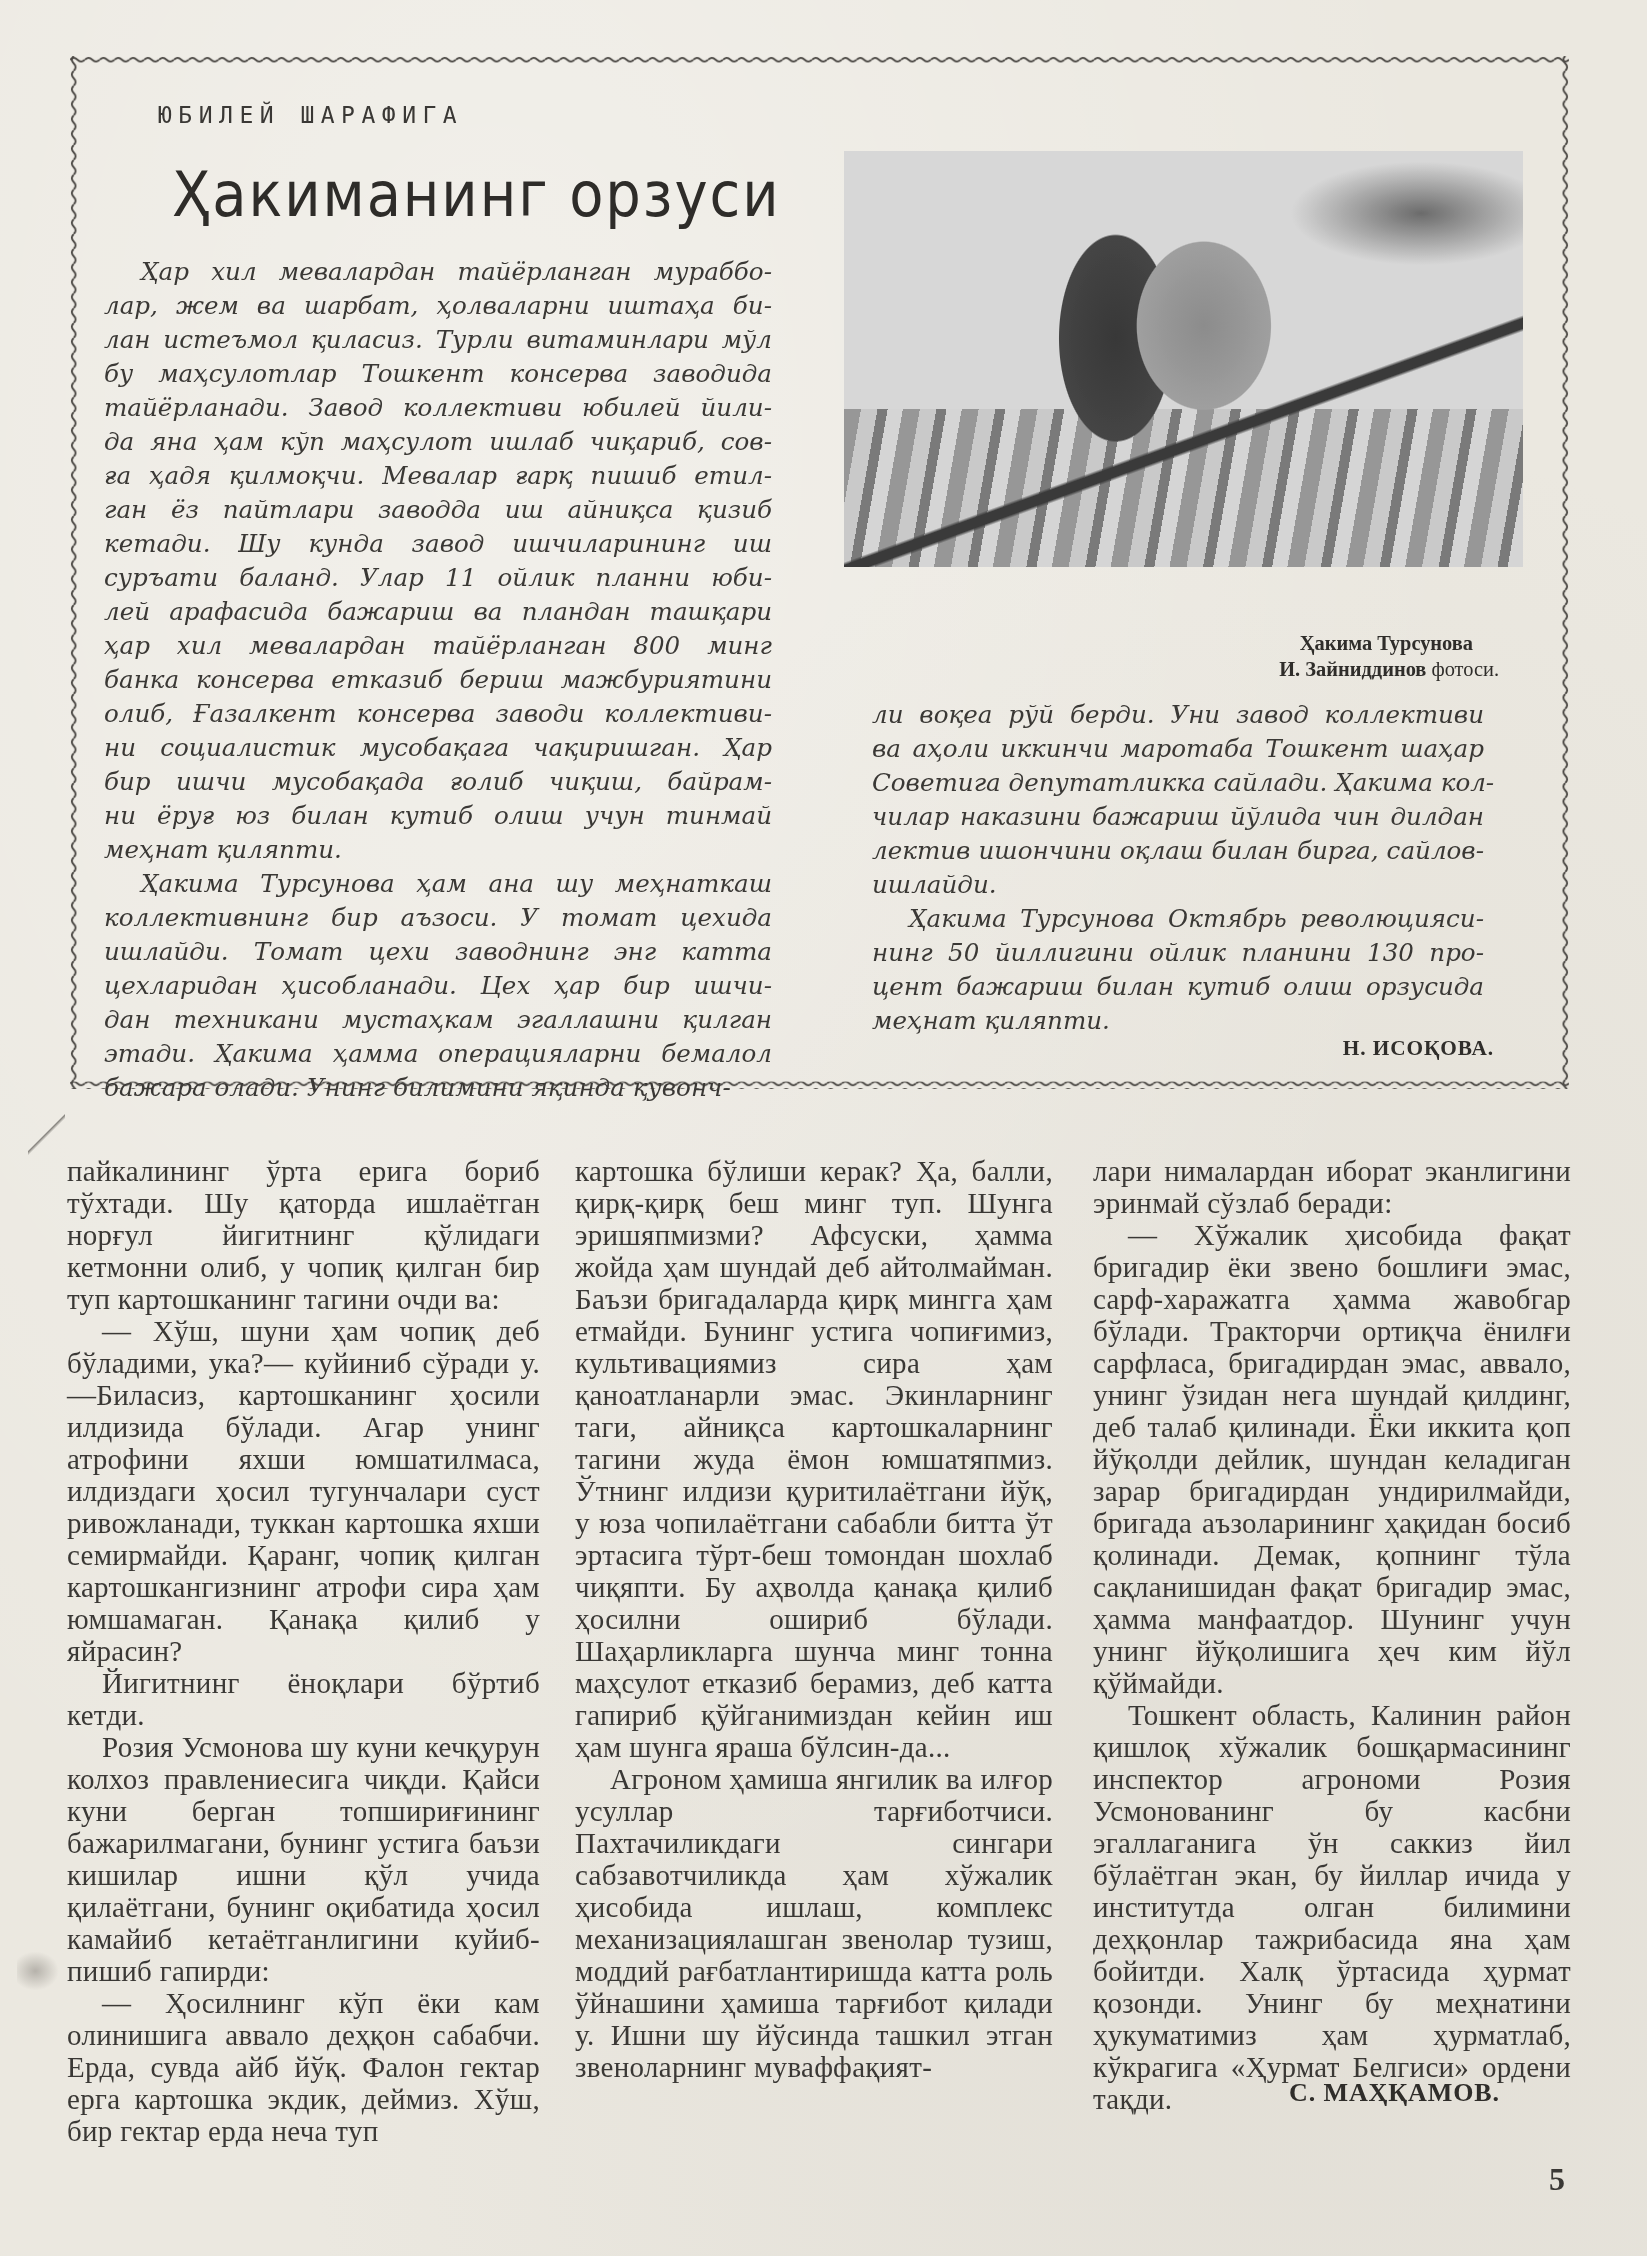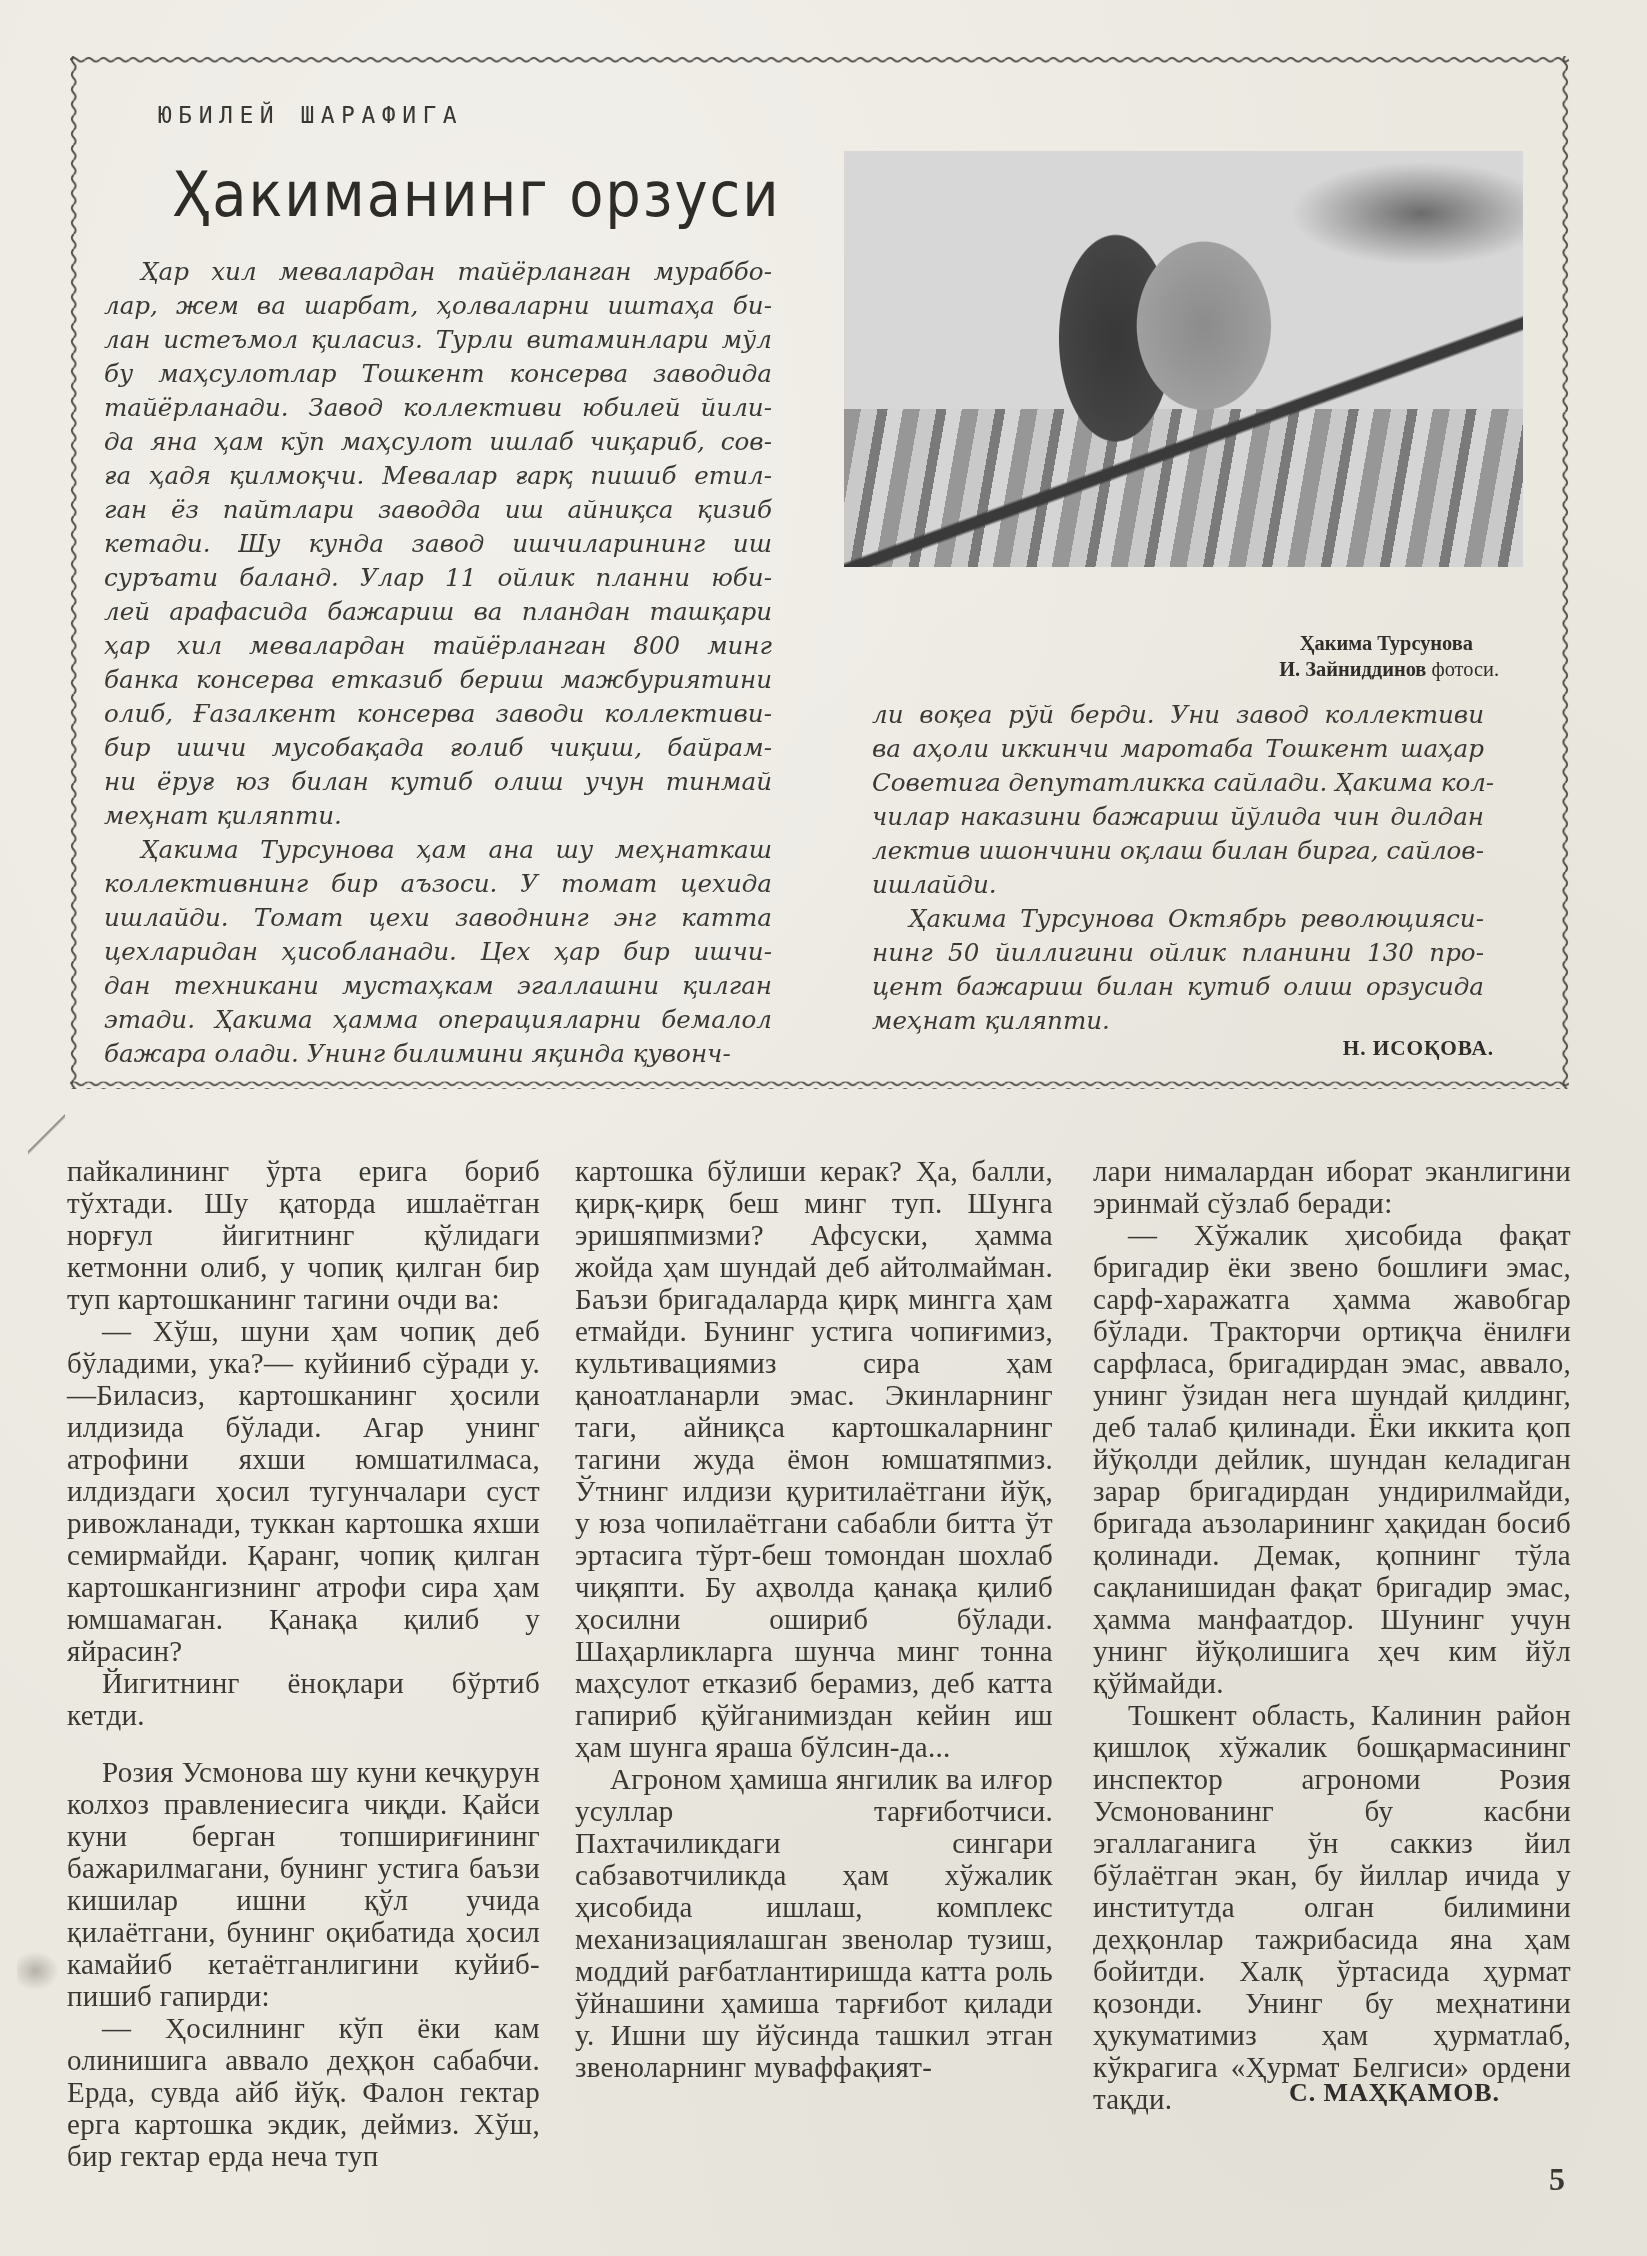--- a/index.html
+++ b/index.html
@@ -135,20 +135,21 @@
       <span class="line">тайёрланади. Завод коллективи юбилей йили-</span>
       <span class="line">да яна ҳам кўп маҳсулот ишлаб чиқариб, сов-</span>
       <span class="line">ға ҳадя қилмоқчи. Мевалар ғарқ пишиб етил-</span>
       <span class="line">ган ёз пайтлари заводда  иш айниқса қизиб</span>
       <span class="line">кетади.  Шу кунда завод  ишчиларининг иш</span>
       <span class="line">суръати баланд. Улар 11 ойлик планни юби-</span>
       <span class="line">лей арафасида бажариш ва пландан ташқари</span>
       <span class="line">ҳар хил  мевалардан  тайёрланган 800 минг</span>
       <span class="line">банка консерва етказиб бериш мажбуриятини</span>
       <span class="line">олиб, Ғазалкент консерва заводи коллективи-</span>
+      <span class="line">ни социалистик мусобақага чақиришган. Ҳар</span>
       <span class="line">бир ишчи мусобақада ғолиб чиқиш, байрам-</span>
       <span class="line">ни ёруғ юз билан кутиб  олиш  учун тинмай</span>
       <span class="line last">меҳнат қиляпти.</span>
       <span class="line" style="padding-left: 37px;">Ҳакима Турсунова ҳам ана шу меҳнаткаш</span>
       <span class="line">коллективнинг бир аъзоси.  У томат цехида</span>
       <span class="line">ишлайди. Томат  цехи  заводнинг энг  катта</span>
       <span class="line">цехларидан ҳисобланади. Цех ҳар бир ишчи-</span>
       <span class="line">дан техникани мустаҳкам  эгаллашни қилган</span>
       <span class="line">этади. Ҳакима ҳамма операцияларни бемалол</span>
       <span class="line last">бажара олади. Унинг билимини яқинда қувонч-</span>
@@ -179,21 +180,21 @@
 
   <div class="sig-box">Н. ИСОҚОВА.</div>
 
   <div class="tear"></div>
   <div class="tear tear2"></div>
 
   <div class="col col1">
       <p style="text-align: justify; hyphens: auto;">пайкалининг ўрта ерига бориб тўхтади. Шу қаторда ишлаётган норғул йигитнинг қўлидаги кетмонни олиб, у чопиқ қилган бир туп картошканинг тагини очди ва:</p>
       <p style="text-align: justify; hyphens: auto; text-indent: 35px;">— Хўш, шуни ҳам чопиқ деб бўладими, ука?— куйиниб сўради у.—Биласиз, картошканинг ҳосили илдизида бўлади. Агар унинг атрофини яхши юмшатилмаса, илдиздаги ҳосил тугунчалари суст ривожланади, туккан картошка яхши семирмайди. Қаранг, чопиқ қилган картошкангизнинг атрофи сира ҳам юмшамаган. Қанақа қилиб у яйрасин?</p>
       <p style="text-align: justify; hyphens: auto; text-indent: 35px;">Йигитнинг ёноқлари бўртиб кетди.</p>
-      <p style="text-align: justify; hyphens: auto; text-indent: 35px; margin-top: 25px;">Розия Усмонова шу куни кечқурун колхоз правлениесига чиқди. Қайси куни берган топшириғининг бажарилмагани, бунинг устига баъзи кишилар ишни қўл учида қилаётгани, бунинг оқибатида ҳосил камайиб кетаётганлигини куйиб-пишиб гапирди:</p>
+      <p style="text-align: justify; hyphens: auto; text-indent: 35px;">Розия Усмонова шу куни кечқурун колхоз правлениесига чиқди. Қайси куни берган топшириғининг бажарилмагани, бунинг устига баъзи кишилар ишни қўл учида қилаётгани, бунинг оқибатида ҳосил камайиб кетаётганлигини куйиб-пишиб гапирди:</p>
       <p style="text-align: justify; hyphens: auto; text-indent: 35px;">— Ҳосилнинг кўп ёки кам олинишига аввало деҳқон сабабчи. Ерда, сувда айб йўқ. Фалон гектар ерга картошка экдик, деймиз. Хўш, бир гектар ерда неча туп</p>
     </div>
   <div class="col col2">
       <p style="text-align: justify; hyphens: auto;">картошка бўлиши керак? Ҳа, балли, қирқ-қирқ беш минг туп. Шунга эришяпмизми? Афсуски, ҳамма жойда ҳам шундай деб айтолмайман. Баъзи бригадаларда қирқ мингга ҳам етмайди. Бунинг устига чопиғимиз, культивациямиз сира ҳам қаноатланарли эмас. Экинларнинг таги, айниқса картошкаларнинг тагини жуда ёмон юмшатяпмиз. Ўтнинг илдизи қуритилаётгани йўқ, у юза чопилаётгани сабабли битта ўт эртасига тўрт-беш томондан шохлаб чиқяпти. Бу аҳволда қанақа қилиб ҳосилни ошириб бўлади. Шаҳарликларга шунча минг тонна маҳсулот етказиб берамиз, деб катта гапириб қўйганимиздан кейин иш ҳам шунга яраша бўлсин-да...</p>
       <p style="text-align: justify; hyphens: auto; text-indent: 35px;">Агроном ҳамиша янгилик ва илғор усуллар тарғиботчиси. Пахтачиликдаги сингари сабзавотчиликда ҳам хўжалик ҳисобида ишлаш, комплекс механизациялашган звенолар тузиш, моддий рағбатлантиришда катта роль ўйнашини ҳамиша тарғибот қилади у. Ишни шу йўсинда ташкил этган звеноларнинг муваффақият-</p>
     </div>
   <div class="col col3">
       <p style="text-align: justify; hyphens: auto;">лари нималардан иборат эканлигини эринмай сўзлаб беради:</p>
       <p style="text-align: justify; hyphens: auto; text-indent: 35px;">— Хўжалик ҳисобида фақат бригадир ёки звено бошлиғи эмас, сарф-харажатга ҳамма жавобгар бўлади. Тракторчи ортиқча ёнилғи сарфласа, бригадирдан эмас, аввало, унинг ўзидан нега шундай қилдинг, деб талаб қилинади. Ёки иккита қоп йўқолди дейлик, шундан келадиган зарар бригадирдан ундирилмайди, бригада аъзоларининг ҳақидан босиб қолинади. Демак, қопнинг тўла сақланишидан фақат бригадир эмас, ҳамма манфаатдор. Шунинг учун унинг йўқолишига ҳеч ким йўл қўймайди.</p>
       <p style="text-align: justify; hyphens: auto; text-indent: 35px;">Тошкент область, Калинин район қишлоқ хўжалик бошқармасининг инспектор агрономи Розия Усмонованинг бу касбни эгаллаганига ўн саккиз йил бўлаётган экан, бу йиллар ичида у институтда олган билимини деҳқонлар тажрибасида яна ҳам бойитди. Халқ ўртасида ҳурмат қозонди. Унинг бу меҳнатини ҳукуматимиз ҳам ҳурматлаб, кўкрагига «Ҳурмат Белгиси» ордени тақди.</p>

